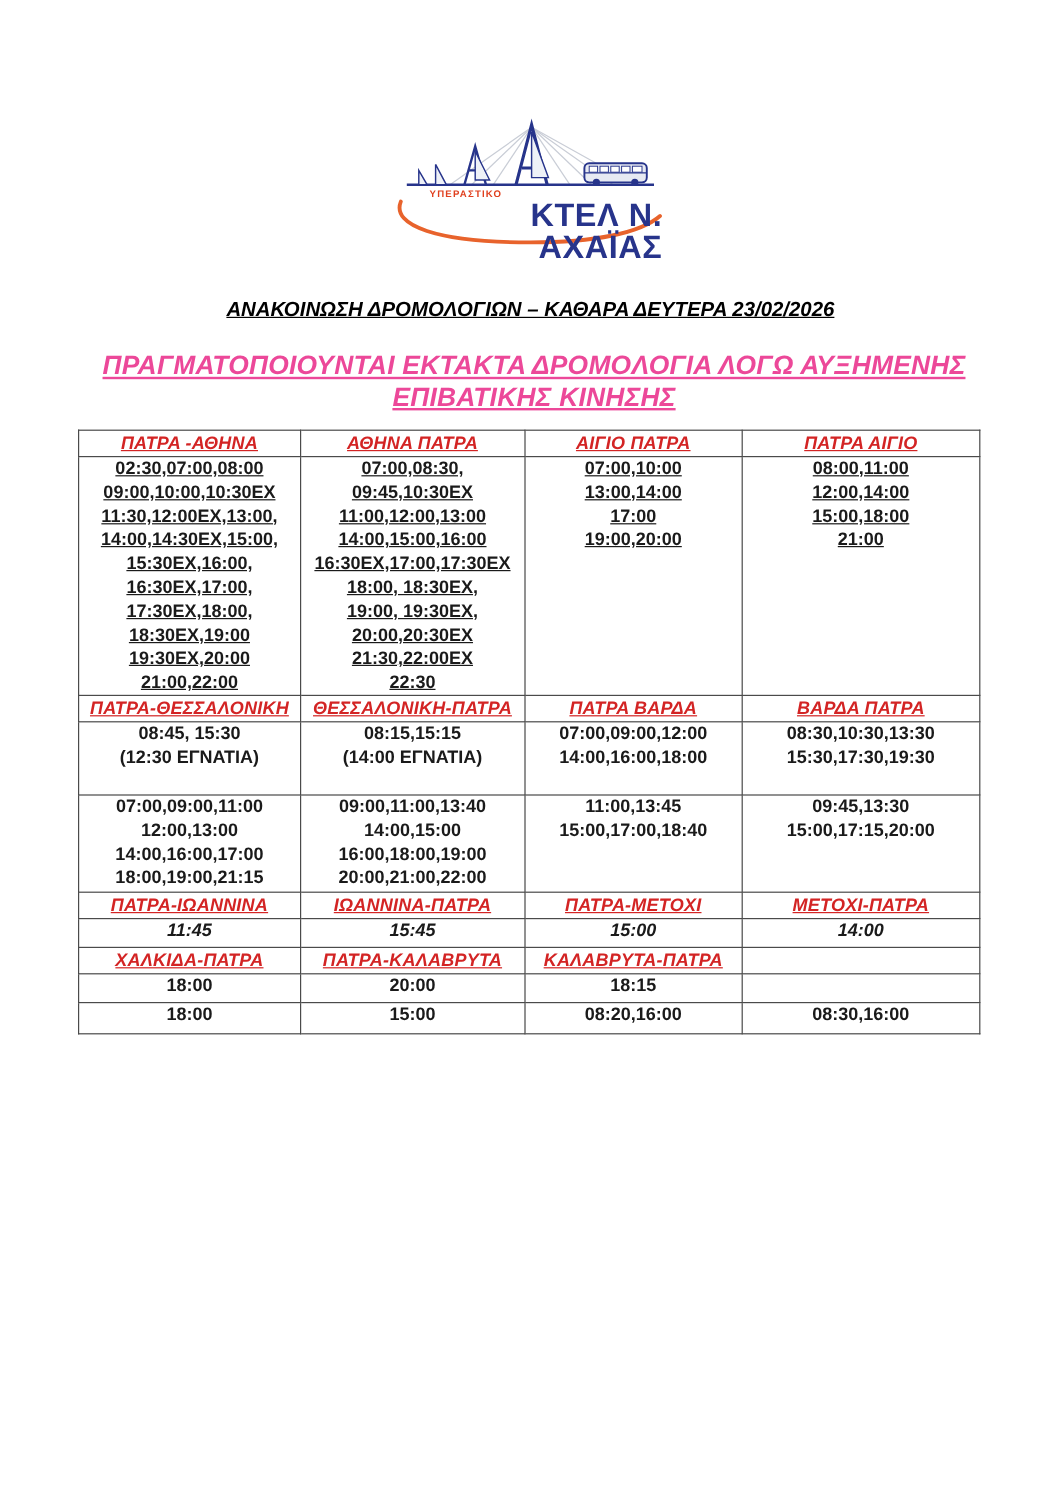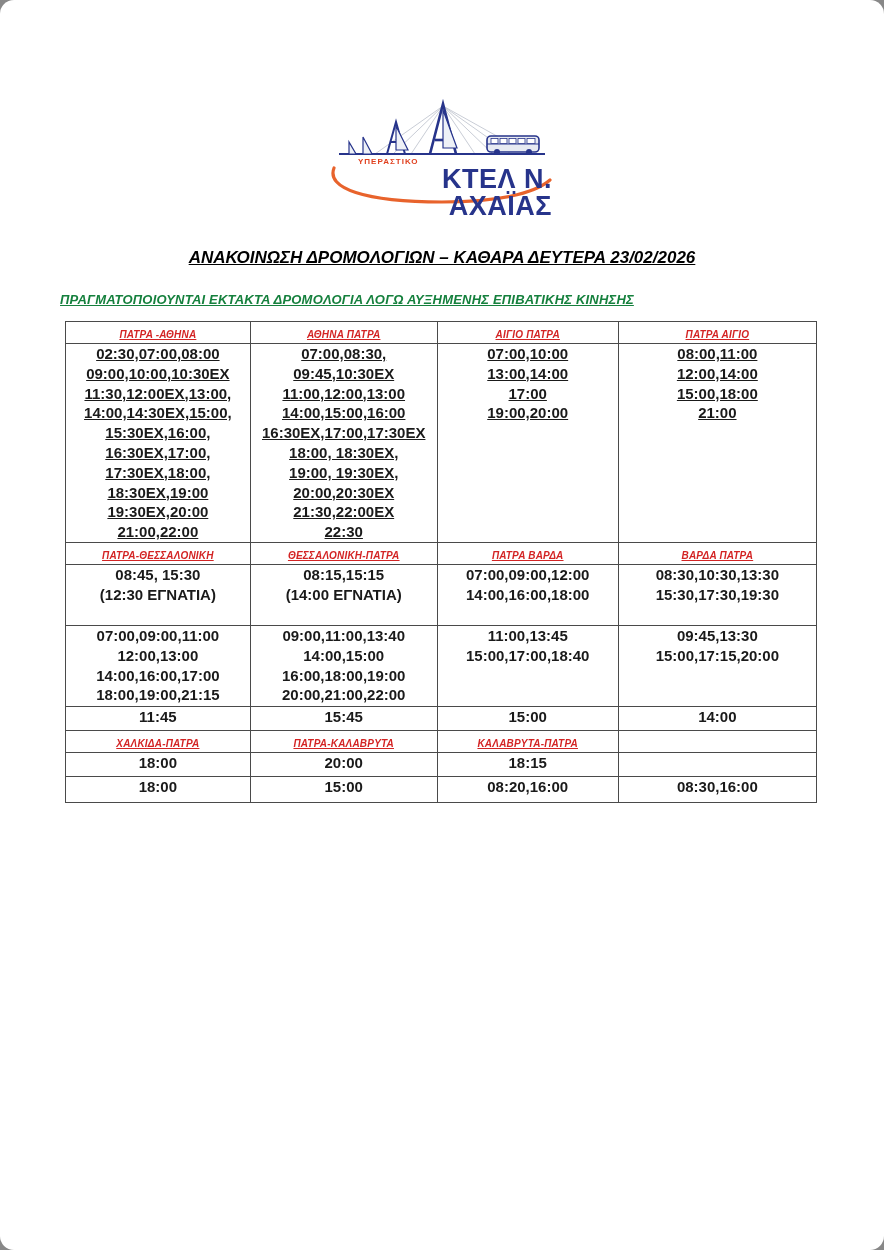--- a/index.html
+++ b/index.html
@@ -1,62 +1,62 @@
 <!DOCTYPE html>
 <html><head>
 <meta charset="utf-8">
 <style>
   html,body{margin:0;padding:0;background:#888;}
   .page{
     width:884px;height:1250px;background:#ffffff;margin:0 auto;position:relative;
-    font-family:"Liberation Sans",sans-serif;color:#1a1a1a;overflow:hidden;border-radius:14px;
+    font-family:"Liberation Sans",sans-serif;color:#1a1a1a;overflow:hidden;
   }
   
   .logo{width:220px;margin:0 auto;padding-top:96px;text-align:center;position:relative;}
   .logo svg{display:block;margin:0 auto;}
   .logo-text{position:relative;margin-top:-4px;line-height:1;}
   .logo-small{
     display:block;text-align:left;padding-left:26px;font-size:8px;font-weight:bold;
     letter-spacing:1px;color:#e0401f;
   }
   .logo-big{
     display:block;font-size:27px;font-weight:bold;color:#27348b;letter-spacing:0.5px;
     position:relative;z-index:2;font-family:"Liberation Sans",sans-serif;text-align:right;
   }
   .swoosh{position:absolute;left:-8px;top:4px;z-index:1;pointer-events:none;}
   
   .title1{
     text-align:center;margin-top:28px;font-size:17px;font-weight:bold;font-style:italic;
     text-decoration:underline;color:#000;
   }
   .title2{
-    margin:24px 54px 0 60px;font-size:13px;font-weight:bold;font-style:italic;
-    text-decoration:underline;color:#15803d;letter-spacing:0.2px;
+    margin:24px 54px 0 60px;font-size:22px;font-weight:bold;font-style:italic;
+    text-decoration:underline;color:#ec4899;letter-spacing:0.2px;text-align:center;
   }
   
   table.sched{
     border-collapse:collapse;table-layout:fixed;width:752px;margin:14px 0 0 65px;
   }
   table.sched td{
     border:1px solid #4a4a4a;padding:0 2px;text-align:center;vertical-align:top;
     overflow:hidden;
   }
   tr.header-row td{height:21px;vertical-align:middle;}
   .route-name{
     color:#d32424;font-weight:bold;font-style:italic;text-decoration:underline;
-    font-size:10px;letter-spacing:0.2px;
+    font-size:15px;letter-spacing:0.2px;
   }
   .time-line{
     font-weight:bold;font-size:15px;line-height:19.8px;white-space:nowrap;
   }
   tr.data-row.sec-0 td{height:198px;text-decoration:underline;}
   tr.data-row.sec-1 td{height:60px;}
   tr.data-row.sec-2 td{height:80px;}
   tr.data-row.sec-3 td{height:43px;}
-  tr.data-row.sec-4 td{height:23px;}
+  tr.data-row.sec-4 td{height:23px;font-style:italic;}
   tr.data-row.sec-5 td{height:23px;}
   tr.data-row.sec-6 td{height:25px;}
 </style>
 </head>
 <body>
 
 <div class="page">
 
   <div class="logo">
     <svg width="214" height="66" viewBox="0 0 214 66">
@@ -209,20 +209,26 @@
           </td>
           <td>
             <div class="time-line">11:00,13:45</div>
             <div class="time-line">15:00,17:00,18:40</div>
           </td>
           <td>
             <div class="time-line">09:45,13:30</div>
             <div class="time-line">15:00,17:15,20:00</div>
           </td>
         </tr>
+        <tr class="header-row">
+          <td><span class="route-name">ΠΑΤΡΑ-ΙΩΑΝΝΙΝΑ</span></td>
+          <td><span class="route-name">ΙΩΑΝΝΙΝΑ-ΠΑΤΡΑ</span></td>
+          <td><span class="route-name">ΠΑΤΡΑ-ΜΕΤΟΧΙ</span></td>
+          <td><span class="route-name">ΜΕΤΟΧΙ-ΠΑΤΡΑ</span></td>
+        </tr>
         <tr class="data-row sec-4">
           <td>
             <div class="time-line">11:45</div>
           </td>
           <td>
             <div class="time-line">15:45</div>
           </td>
           <td>
             <div class="time-line">15:00</div>
           </td>

